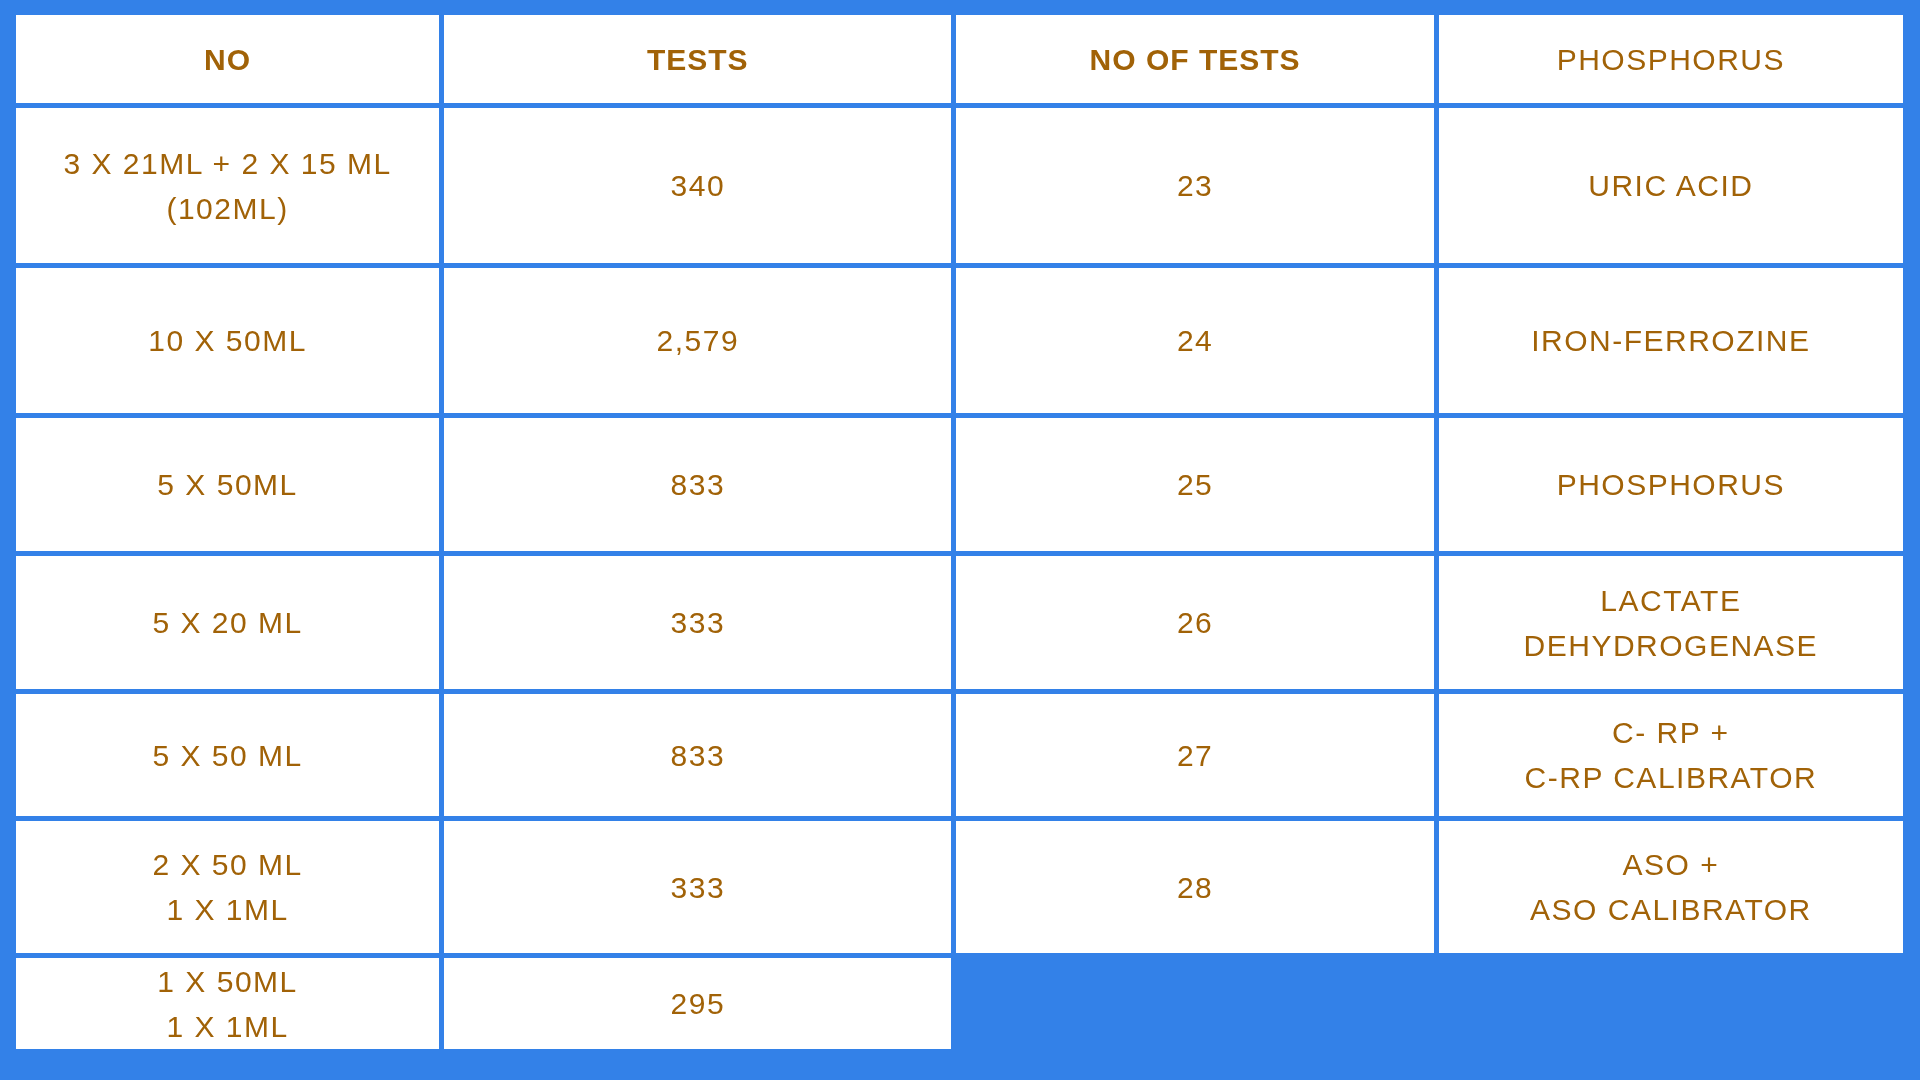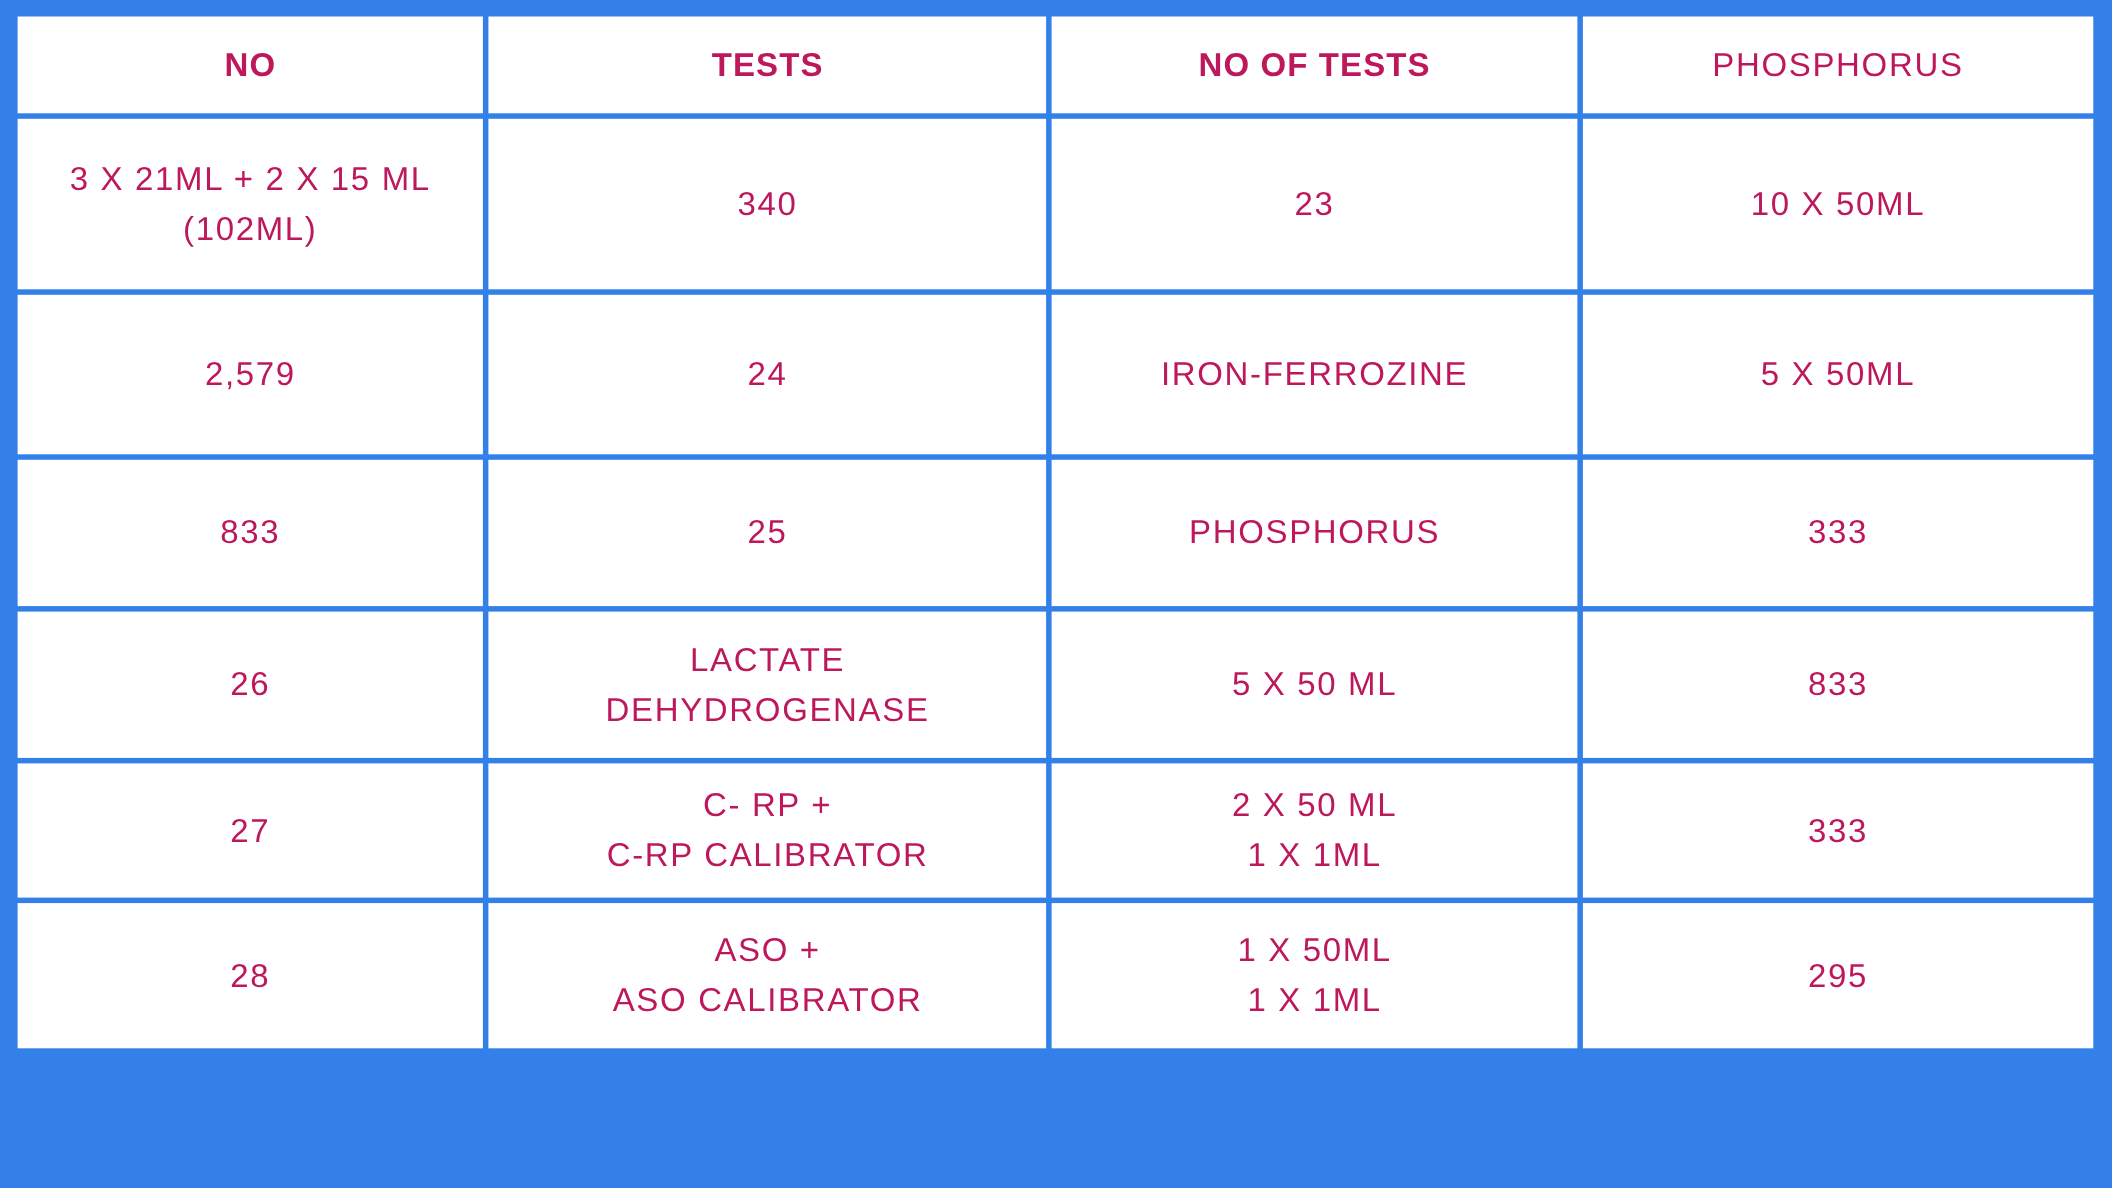--- a/index.html
+++ b/index.html
@@ -31,21 +31,21 @@
     gap: 5px;
     background: #3381E8;
   }
   .cell {
     background: #FFFFFF;
     display: flex;
     align-items: center;
     justify-content: center;
     text-align: center;
     white-space: pre-line;
-    color: #be185d;
+    color: #a16207;
     font-size: 30px;
     font-weight: 500;
     letter-spacing: 1.5px;
     line-height: 1.5;
   }
   .cell.header {
     font-weight: 700;
     font-size: 30px;
     letter-spacing: 1px;
   }
@@ -59,30 +59,32 @@
     <div class="cell header">NO</div>
     <div class="cell header">TESTS</div>
     <div class="cell header">NO OF TESTS</div>
 
     <div class="cell">PHOSPHORUS</div>
     <div class="cell">3 X 21ML + 2 X 15 ML
 (102ML)</div>
     <div class="cell">340</div>
 
     <div class="cell">23</div>
+    <div class="cell">URIC ACID</div>
     <div class="cell">10 X 50ML</div>
     <div class="cell">2,579</div>
 
     <div class="cell">24</div>
     <div class="cell">IRON-FERROZINE</div>
     <div class="cell">5 X 50ML</div>
     <div class="cell">833</div>
 
     <div class="cell">25</div>
     <div class="cell">PHOSPHORUS</div>
+    <div class="cell">5 X 20 ML</div>
     <div class="cell">333</div>
 
     <div class="cell">26</div>
     <div class="cell">LACTATE
 DEHYDROGENASE</div>
     <div class="cell">5 X 50 ML</div>
     <div class="cell">833</div>
 
     <div class="cell">27</div>
     <div class="cell">C- RP +

